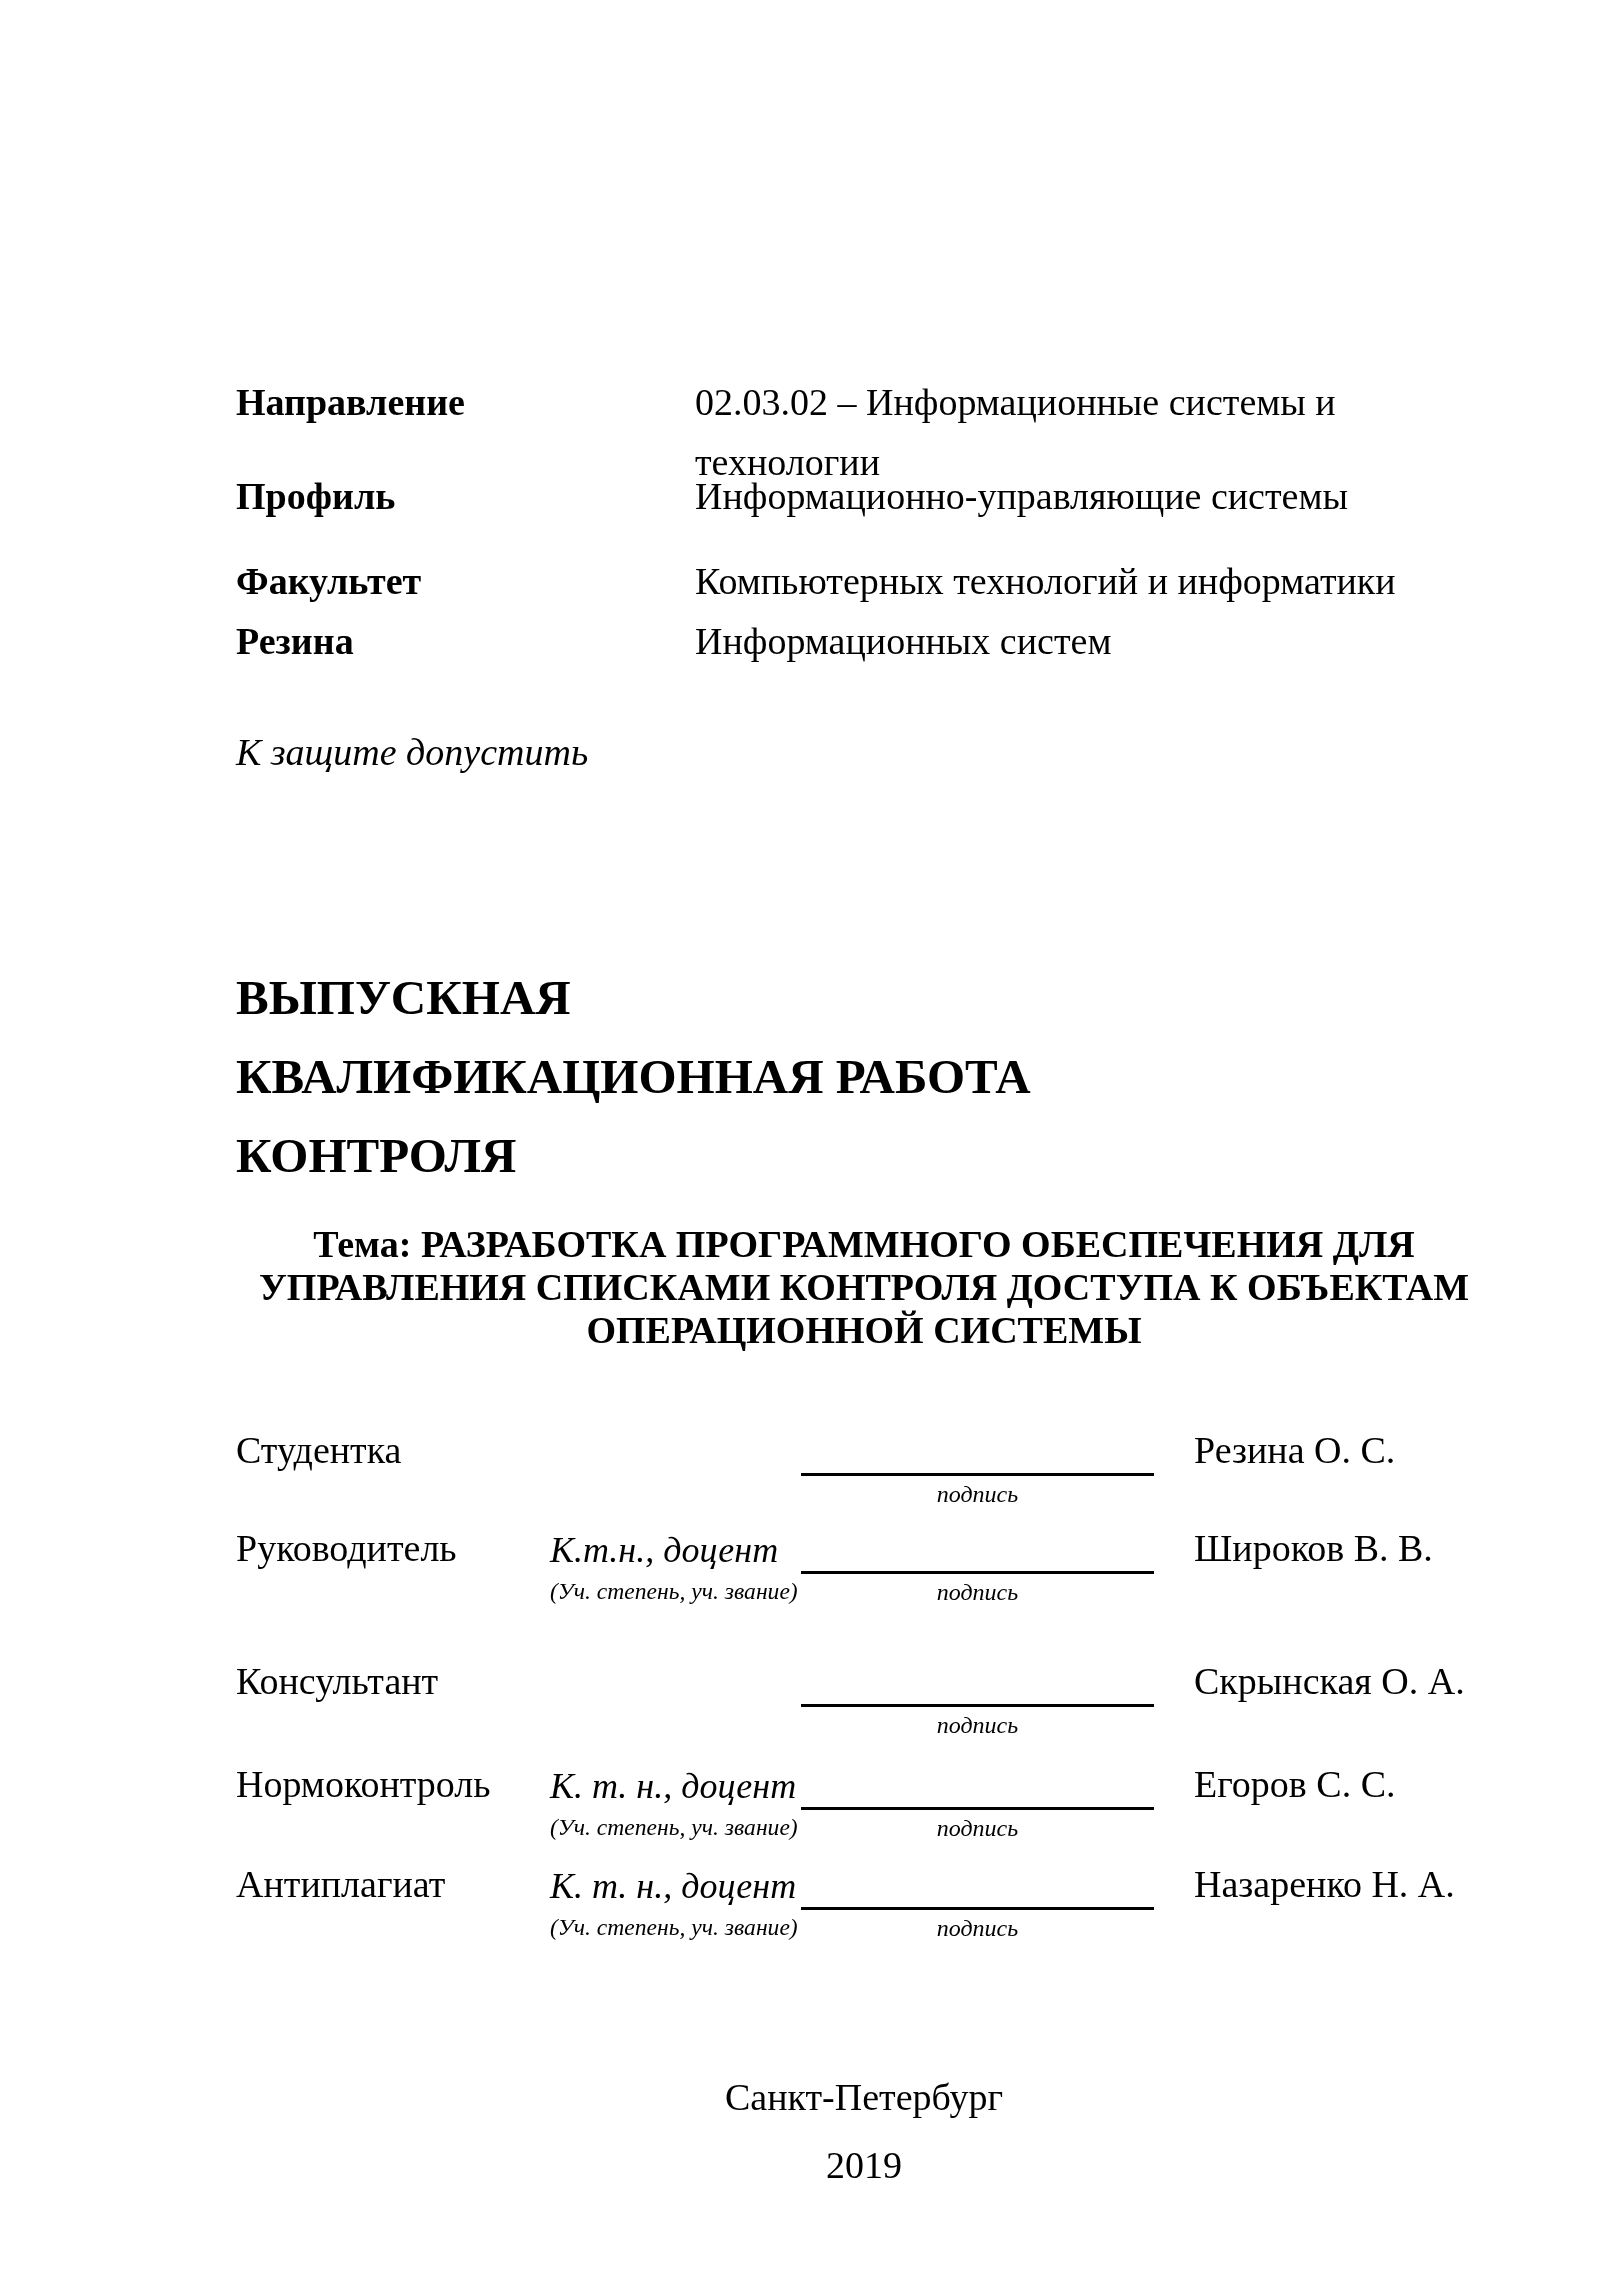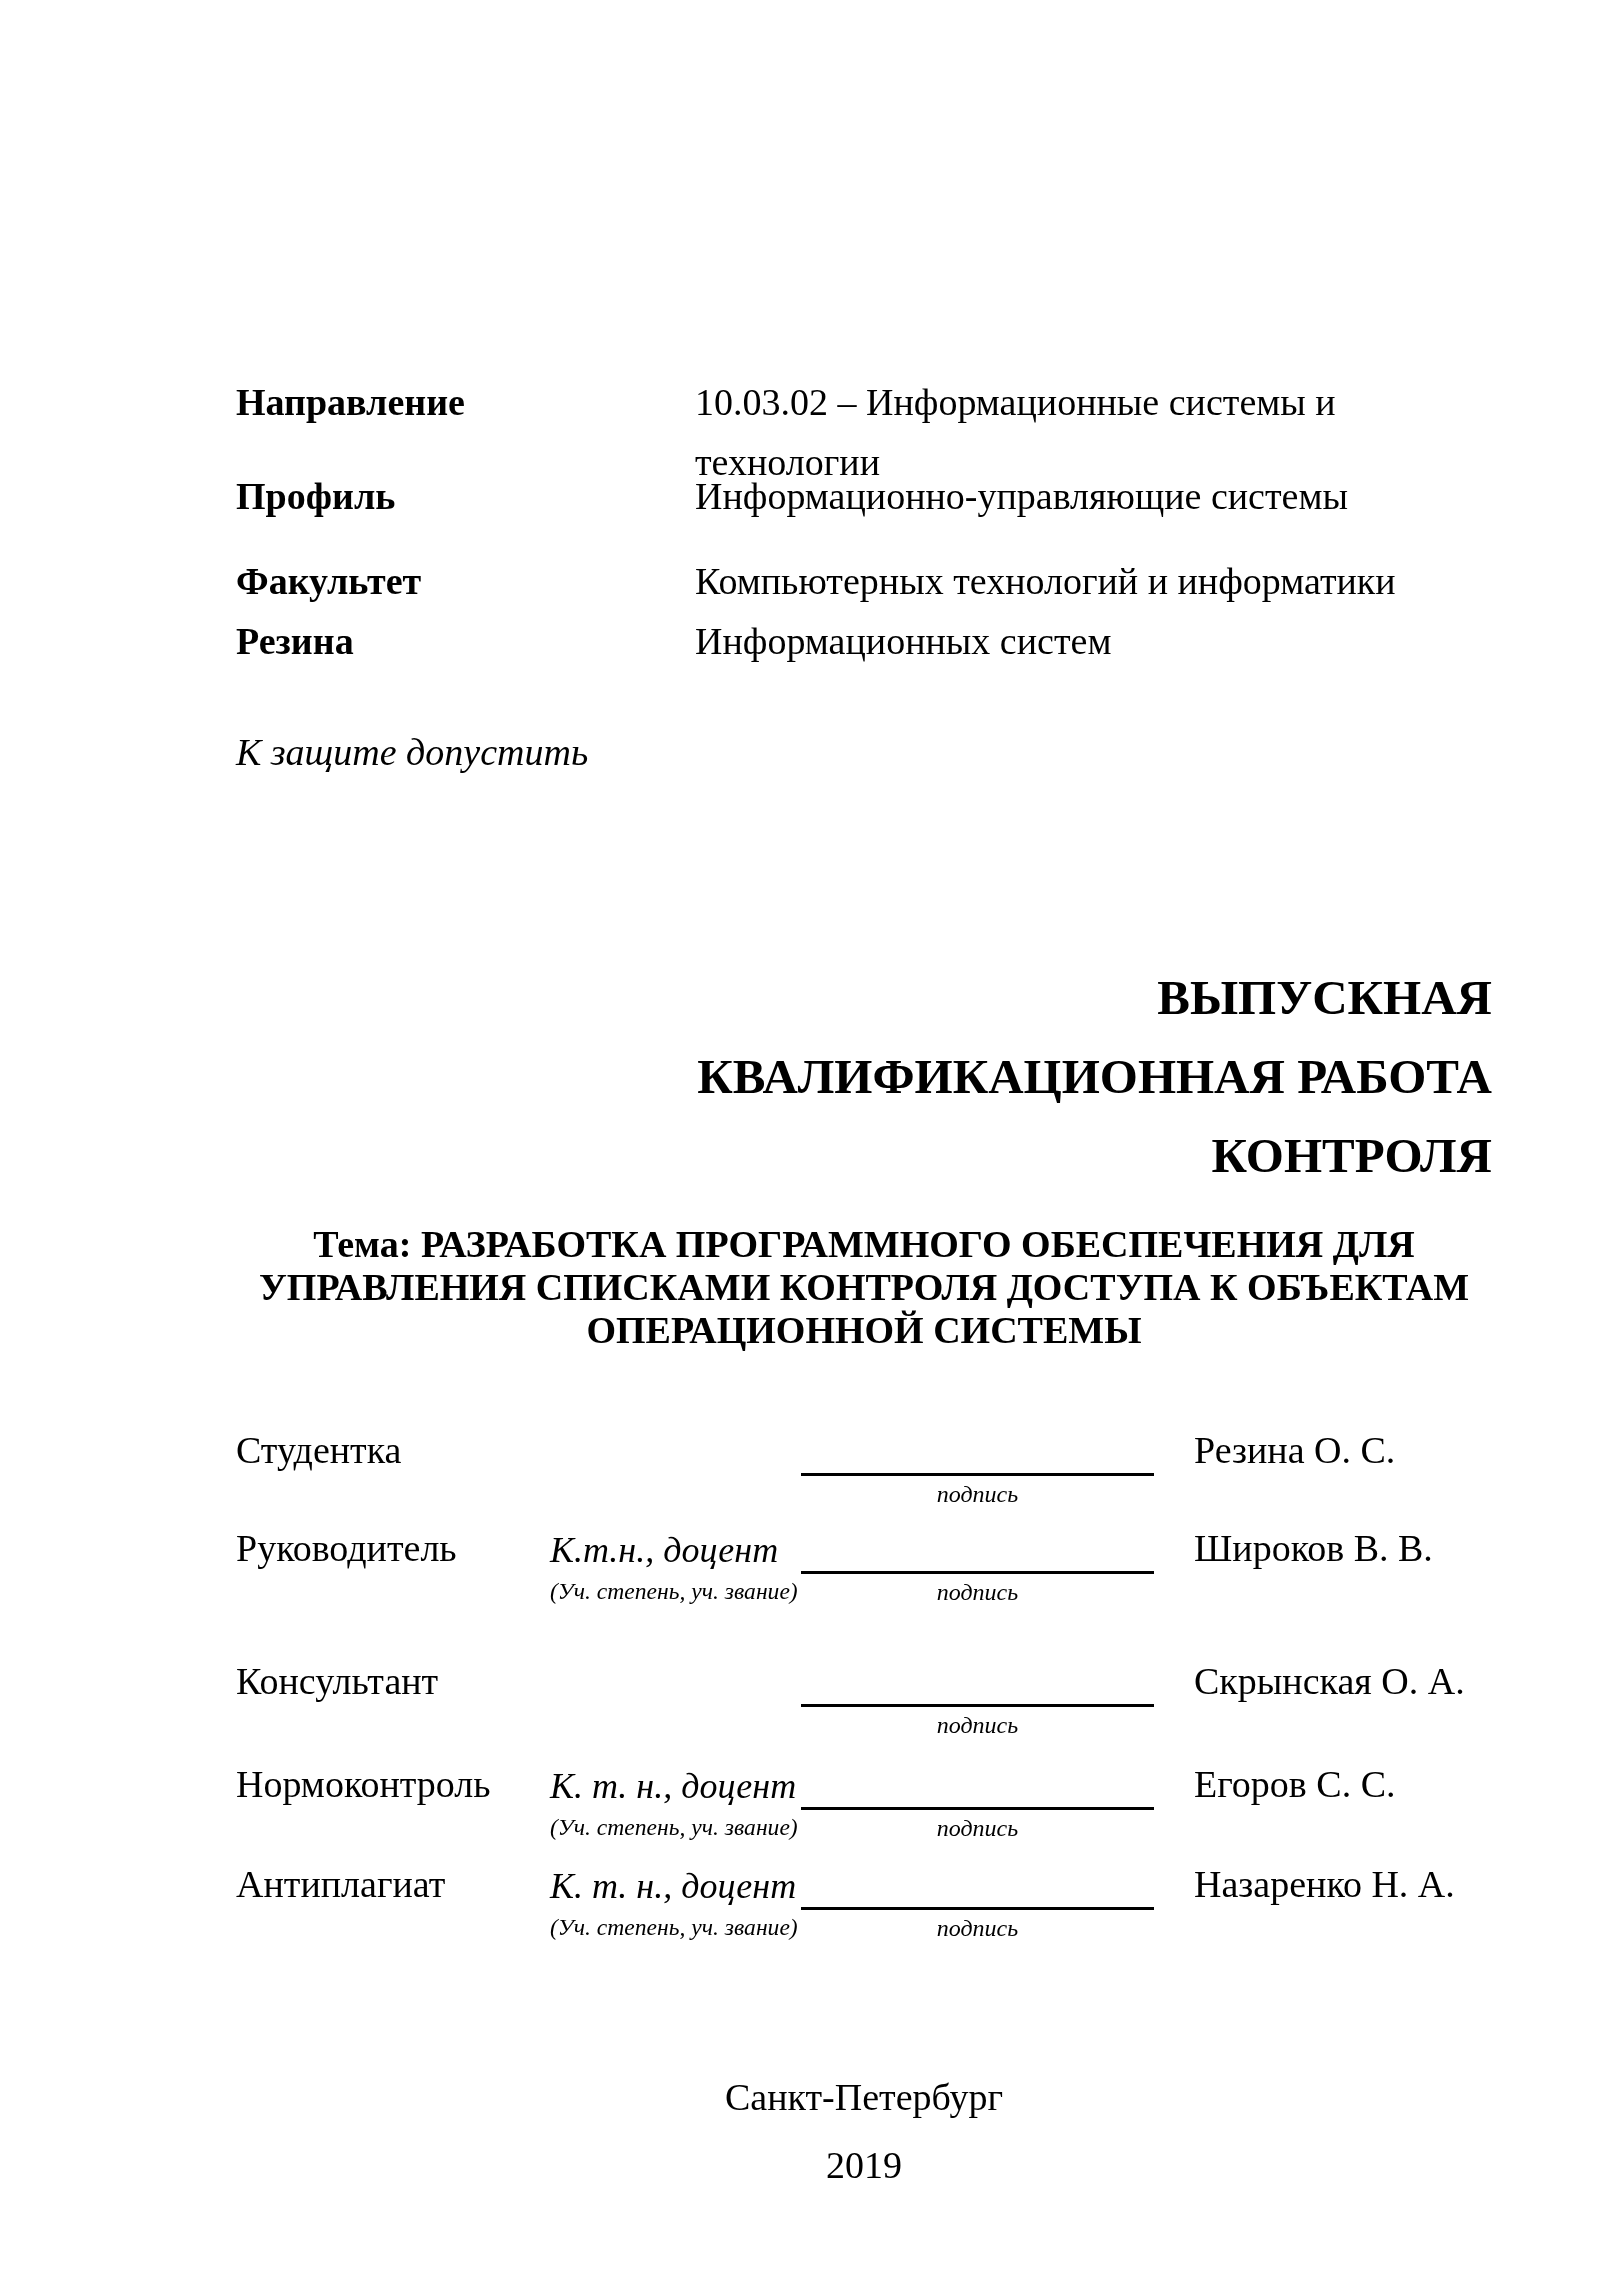--- a/index.html
+++ b/index.html
@@ -30,21 +30,21 @@
   .permit {
     position: absolute; left: 236px; top: 722px;
     font-style: italic; font-size: 38px; line-height: 60px;
   }
   .approve-row { position: absolute; left: 236px; top: 782px; width: 1256px; height: 60px; }
   .approve-row .head-label { position: absolute; left: 0; top: 0; font-size: 38px; line-height: 60px; }
   .approve-row .head-name  { position: absolute; left: 819px; top: 0; font-size: 38px; line-height: 60px; }
 
   .main-title {
     position: absolute; left: 236px; top: 958px; width: 1256px;
-    text-align: right; font-weight: bold; font-size: 49px; line-height: 79px;
+    text-align: left; font-weight: bold; font-size: 49px; line-height: 79px;
   }
   .main-title span { display: block; }
 
   .theme {
     position: absolute; left: 236px; top: 1223px; width: 1256px;
     text-align: center; font-weight: bold; font-size: 38px; line-height: 43px;
   }
   .theme span { display: block; }
 
   .sig-row { position: absolute; left: 236px; width: 1256px; height: 94px; }
@@ -67,21 +67,21 @@
   .footer span { display: block; }
 </style>
 </head>
 <body>
 
 <div class="page">
 
 
   <div class="field-row fr-0">
     <div class="f-label">Направление</div>
-    <div class="f-value">10.03.02 – Информационные системы и технологии</div>
+    <div class="f-value">02.03.02 – Информационные системы и технологии</div>
   </div>
   <div class="field-row fr-1">
     <div class="f-label">Профиль</div>
     <div class="f-value">Информационно-управляющие системы</div>
   </div>
   <div class="field-row fr-2">
     <div class="f-label">Факультет</div>
     <div class="f-value">Компьютерных технологий и информатики</div>
   </div>
   <div class="field-row fr-3">

